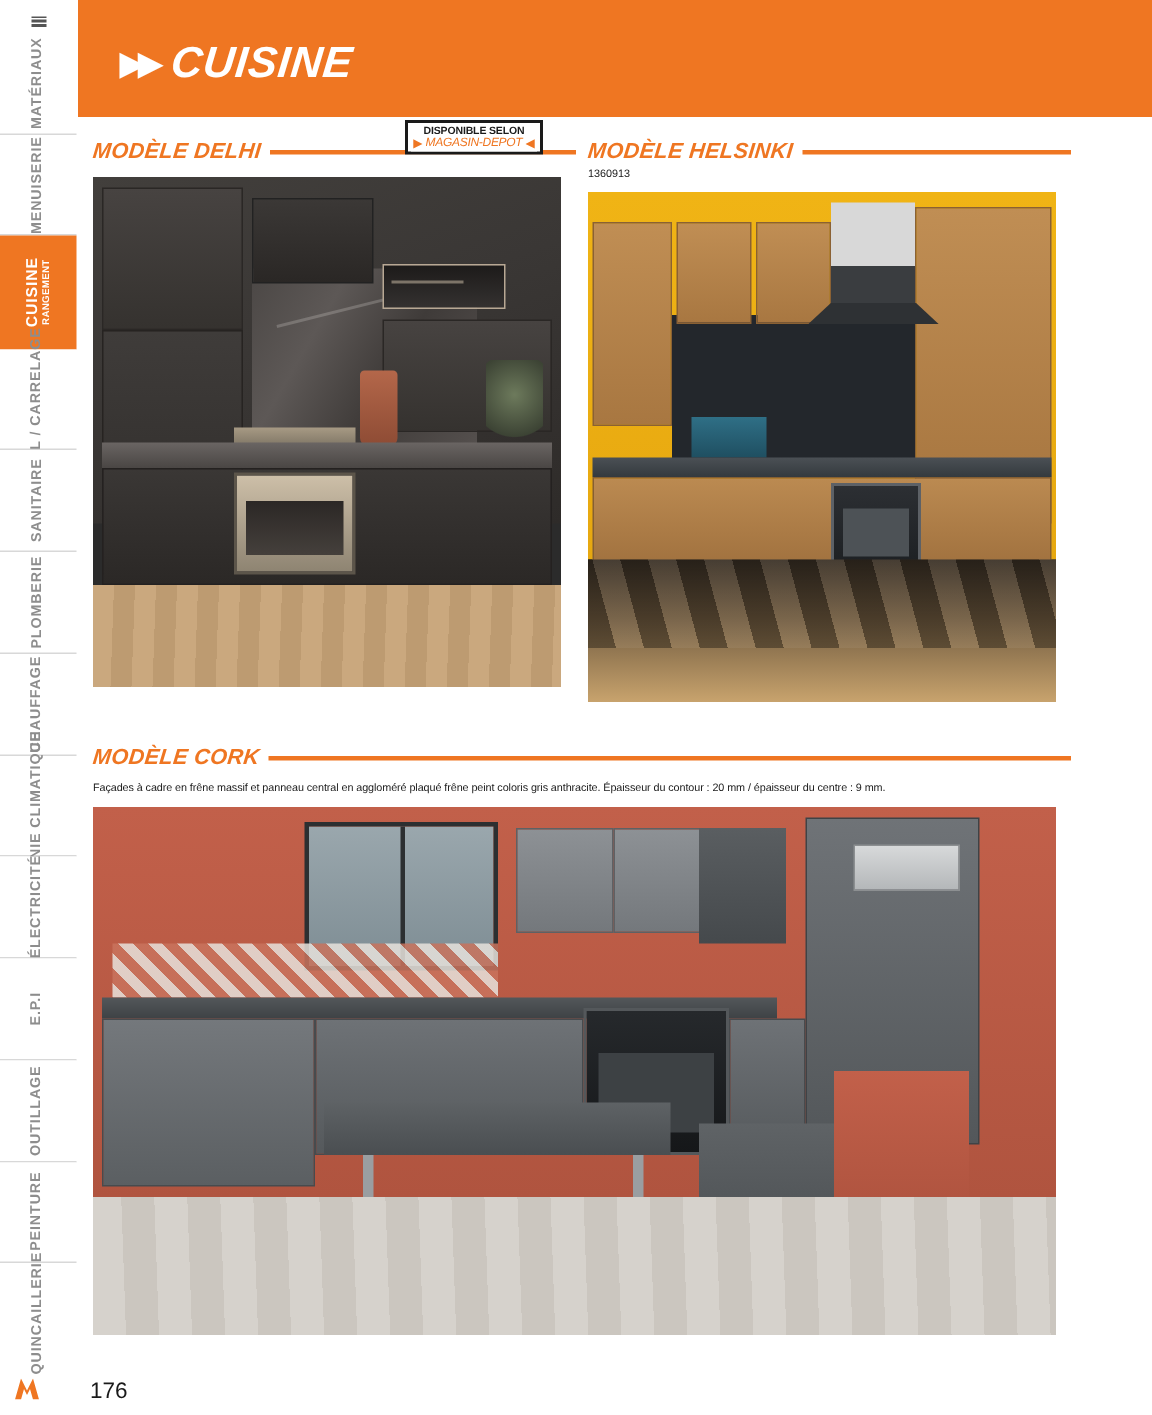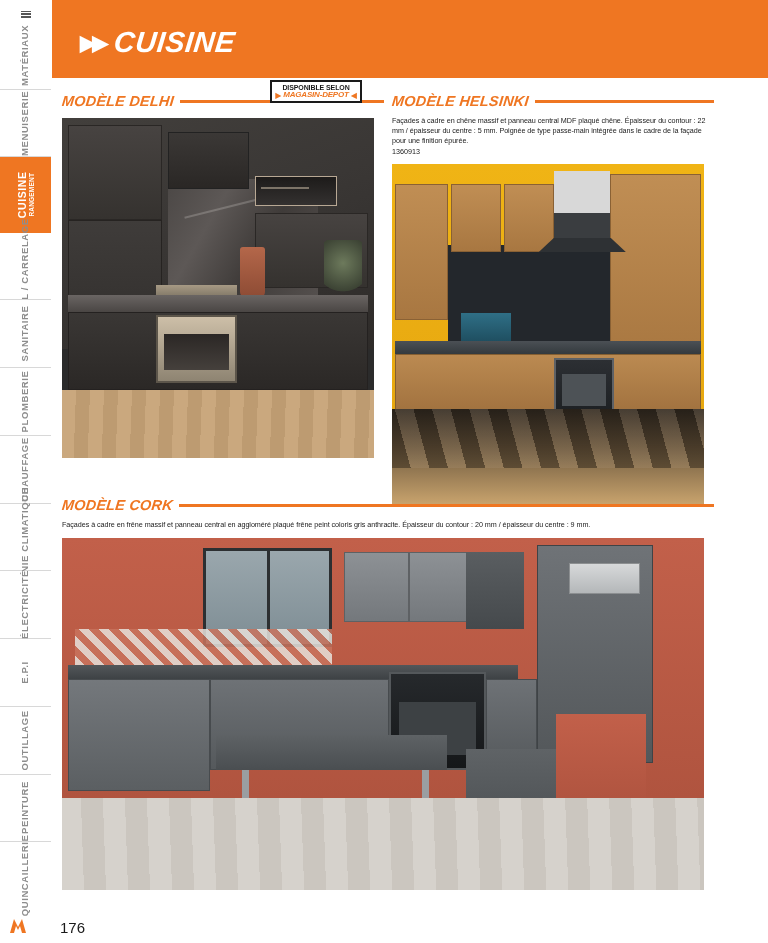--- a/index.html
+++ b/index.html
@@ -168,21 +168,21 @@
   .badge .b2row {
     display: flex;
     align-items: center;
     justify-content: center;
     gap: 2px;
     background: #ffffff;
     padding-bottom: 1px;
   }
   .badge .b2 {
     font-size: 8px;
-    font-weight: bold;
+    font-weight: normal;
     color: #ef7622;
     font-style: italic;
     letter-spacing: -0.2px;
     text-align: right;
   }
   .badge .arrow-l, .badge .arrow-r {
     color: #ef7622; font-size: 8px; line-height: 1;
   }
 
   .desc {
@@ -441,21 +441,20 @@
         <span class="d-floor"></span>
       </div>
     </div>
 
     <div class="col-right">
       <div class="sec-title-row">
         <span class="sec-title">MODÈLE HELSINKI</span>
         <span class="rule"></span>
       </div>
 
-      <div class="desc">Façades à cadre en chêne massif et panneau central MDF plaqué chêne. Épaisseur du contour : 22 mm / épaisseur du centre : 5 mm. Poignée de type passe-main intégrée dans le cadre de la façade pour une finition épurée.</div>
       <div class="ref">1360913</div>
 
       <div class="photo photo-helsinki">
         <span class="h-yellow"></span>
         <span class="h-dark"></span>
         <span class="h-up-l"></span>
         <span class="h-up-l2"></span>
         <span class="h-up-l3"></span>
         <span class="h-tall-r"></span>
         <span class="h-hood"></span>

